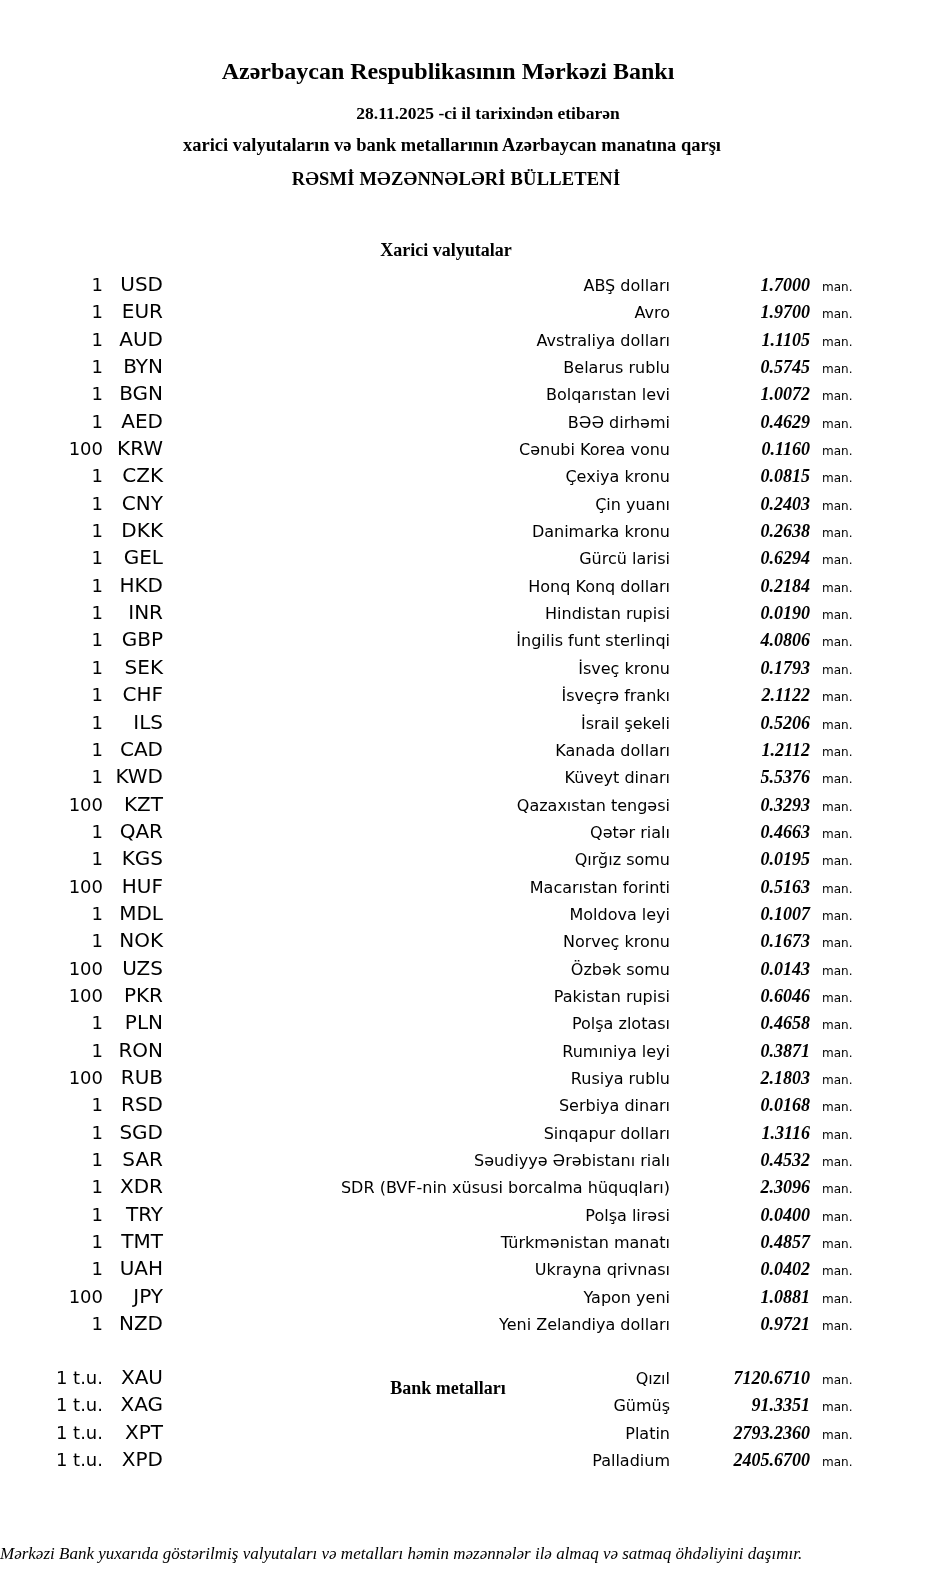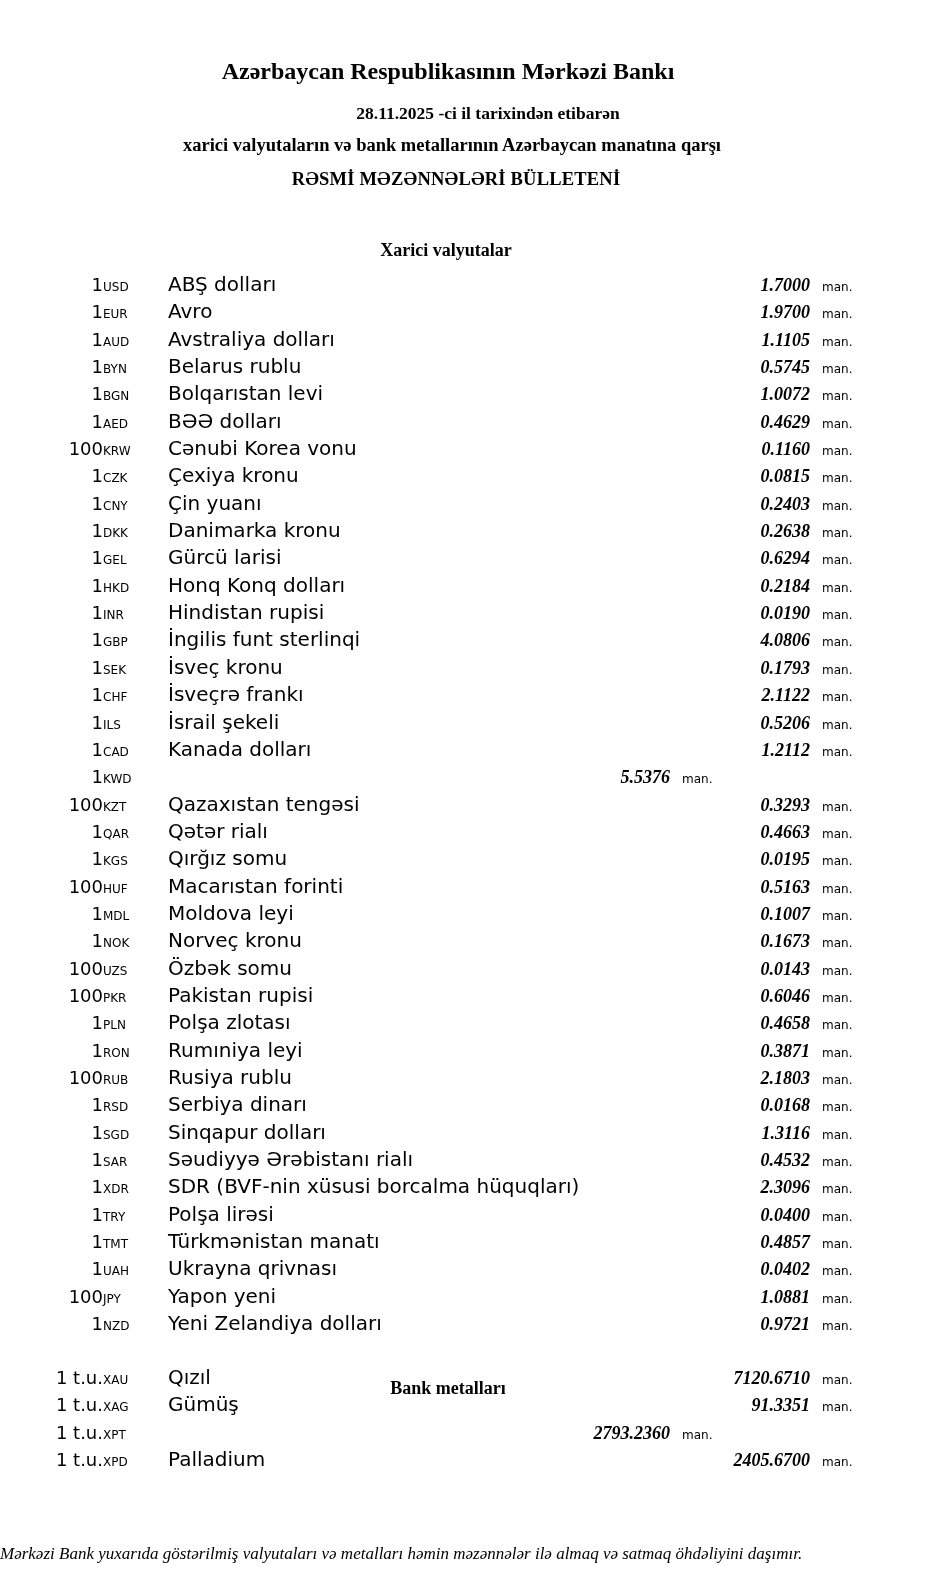--- a/index.html
+++ b/index.html
@@ -34,22 +34,22 @@
   .metals-table { top: 1357px; }
 
   .row {
     display: grid;
     grid-template-columns: 103px 60px 1fr 140px 60px;
     height: 27.35px;
     align-items: baseline;
     line-height: 27.35px;
   }
   .cell-qty  { text-align: right;  font-size: 18px; white-space: nowrap; }
-  .cell-code { text-align: left; font-size: 12px; white-space: nowrap; }
-  .cell-name { padding-left: 5px;  font-size: 20px; white-space: nowrap; }
+  .cell-code { text-align: right; font-size: 20px; white-space: nowrap; }
+  .cell-name { padding-left: 5px;  font-size: 16px; white-space: nowrap; text-align: right; }
   .cell-rate {
     text-align: right;
     font-family: "Liberation Serif", serif;
     font-style: italic;
     font-weight: bold;
     font-size: 18px;
     white-space: nowrap;
     margin-top: 8px;
   }
   .cell-man  { padding-left: 12px; font-size: 12px; white-space: nowrap; }
@@ -117,21 +117,21 @@
         <div class="cell-qty">1</div>
         <div class="cell-code">BGN</div>
         <div class="cell-name">Bolqarıstan levi</div>
         <div class="cell-rate">1.0072</div>
         <div class="cell-man">man.</div>
       </div>
 
       <div class="row">
         <div class="cell-qty">1</div>
         <div class="cell-code">AED</div>
-        <div class="cell-name">BƏƏ dolları</div>
+        <div class="cell-name">BƏƏ dirhəmi</div>
         <div class="cell-rate">0.4629</div>
         <div class="cell-man">man.</div>
       </div>
 
       <div class="row">
         <div class="cell-qty">100</div>
         <div class="cell-code">KRW</div>
         <div class="cell-name">Cənubi Korea vonu</div>
         <div class="cell-rate">0.1160</div>
         <div class="cell-man">man.</div>
@@ -221,20 +221,21 @@
         <div class="cell-qty">1</div>
         <div class="cell-code">CAD</div>
         <div class="cell-name">Kanada dolları</div>
         <div class="cell-rate">1.2112</div>
         <div class="cell-man">man.</div>
       </div>
 
       <div class="row">
         <div class="cell-qty">1</div>
         <div class="cell-code">KWD</div>
+        <div class="cell-name">Küveyt dinarı</div>
         <div class="cell-rate">5.5376</div>
         <div class="cell-man">man.</div>
       </div>
 
       <div class="row">
         <div class="cell-qty">100</div>
         <div class="cell-code">KZT</div>
         <div class="cell-name">Qazaxıstan tengəsi</div>
         <div class="cell-rate">0.3293</div>
         <div class="cell-man">man.</div>
@@ -409,20 +410,21 @@
         <div class="cell-qty">1 t.u.</div>
         <div class="cell-code">XAG</div>
         <div class="cell-name">Gümüş</div>
         <div class="cell-rate">91.3351</div>
         <div class="cell-man">man.</div>
       </div>
 
       <div class="row">
         <div class="cell-qty">1 t.u.</div>
         <div class="cell-code">XPT</div>
+        <div class="cell-name">Platin</div>
         <div class="cell-rate">2793.2360</div>
         <div class="cell-man">man.</div>
       </div>
 
       <div class="row">
         <div class="cell-qty">1 t.u.</div>
         <div class="cell-code">XPD</div>
         <div class="cell-name">Palladium</div>
         <div class="cell-rate">2405.6700</div>
         <div class="cell-man">man.</div>

